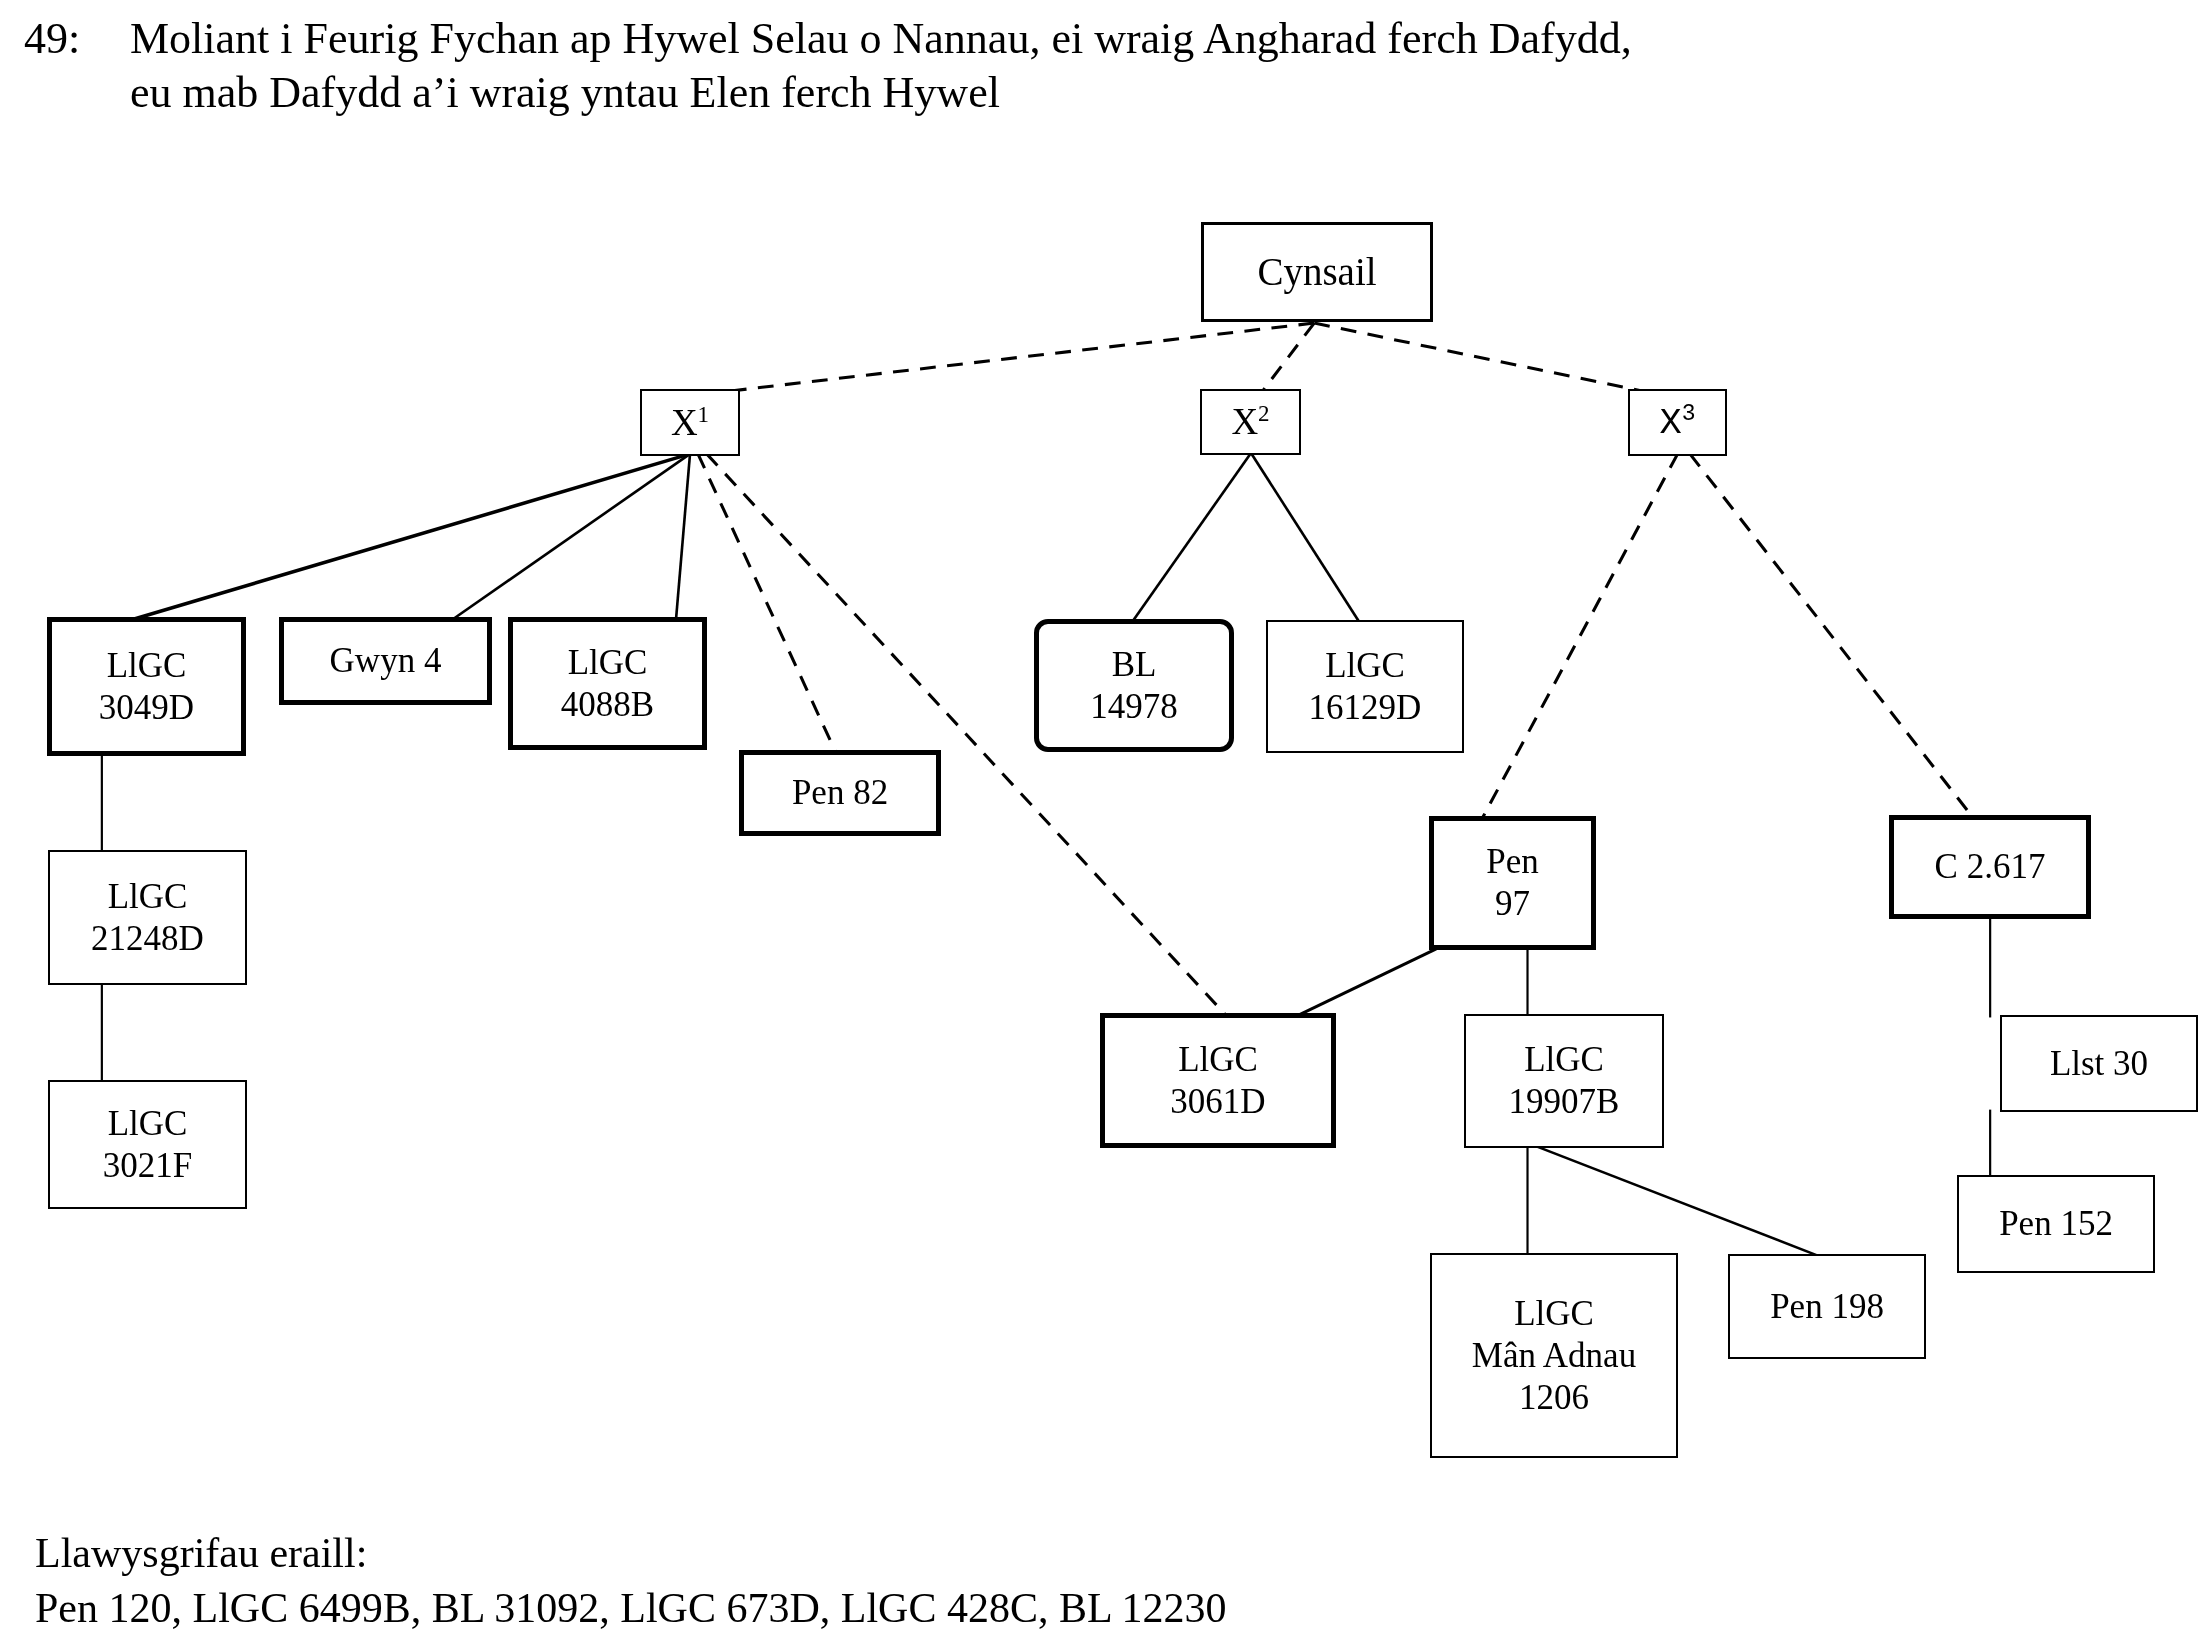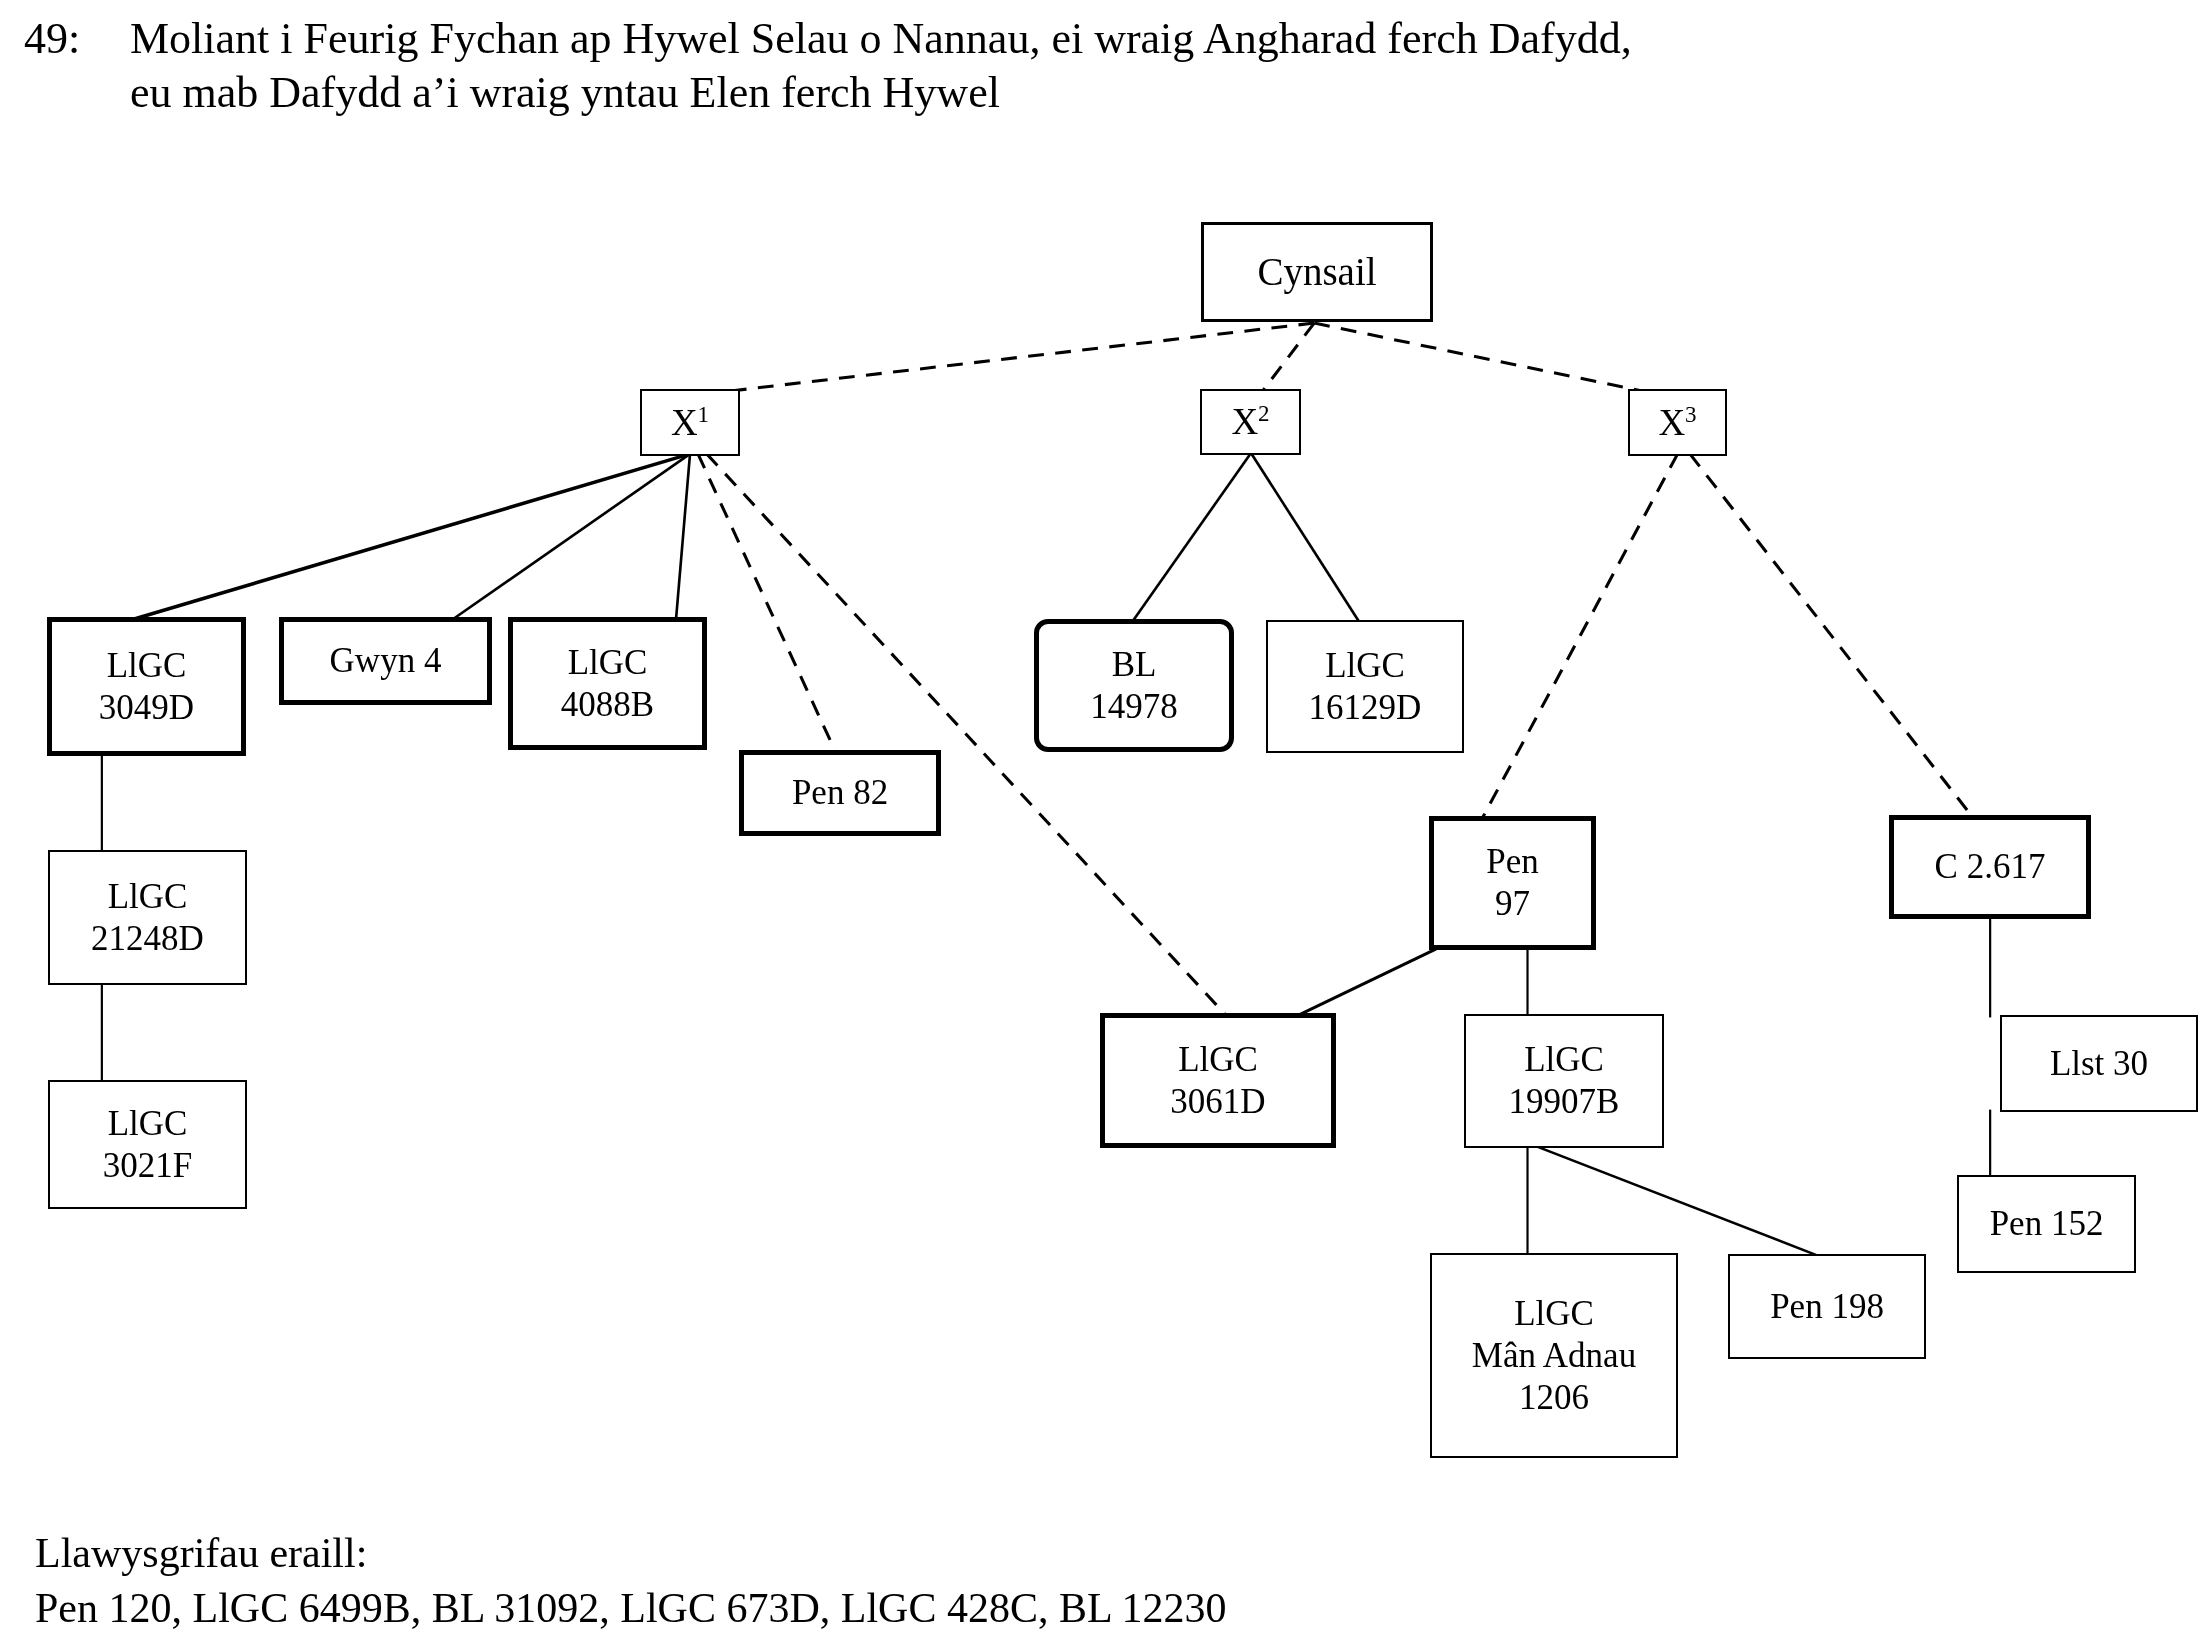--- a/index.html
+++ b/index.html
@@ -100,21 +100,21 @@
   <div class="node medium root" style="left:1201px; top:222px; width:232px; height:100px;">
     <span>Cynsail</span>
   </div>
 
   <div class="node xnode" style="left:640px; top:389px; width:100px; height:67px;">
     <span><span>X</span><sup>1</sup></span>
   </div>
   <div class="node xnode" style="left:1200px; top:389px; width:101px; height:66px;">
     <span><span>X</span><sup>2</sup></span>
   </div>
-  <div class="node xnode" style="left:1628px; top:389px; width:99px; height:67px;">
+  <div class="node xnode" style="left:1628px; top:389px; width:99px; height:67px;font-family:Liberation Mono, monospace;">
     <span><span>X</span><sup>3</sup></span>
   </div>
 
   <div class="node bold" style="left:47px; top:617px; width:199px; height:139px;">
     <span>LlGC</span>
     <span>3049D</span>
   </div>
   <div class="node bold" style="left:279px; top:617px; width:213px; height:88px;">
     <span>Gwyn 4</span>
   </div>
@@ -162,21 +162,21 @@
     <span>Llst 30</span>
   </div>
   <div class="node" style="left:1430px; top:1253px; width:248px; height:205px;">
     <span>LlGC</span>
     <span>Mân Adnau</span>
     <span>1206</span>
   </div>
   <div class="node" style="left:1728px; top:1254px; width:198px; height:105px;">
     <span>Pen 198</span>
   </div>
-  <div class="node" style="left:1957px; top:1175px; width:179px; height:98px;">
+  <div class="node" style="left:1957px; top:1175px; width:198px; height:98px;">
     <span>Pen 152</span>
   </div>
 
   <div class="footer-block">
     <span>Llawysgrifau eraill:</span><br>
     <span>Pen 120, LlGC 6499B, BL 31092, LlGC 673D, LlGC 428C, BL 12230</span>
   </div>
 
 </div>
 

